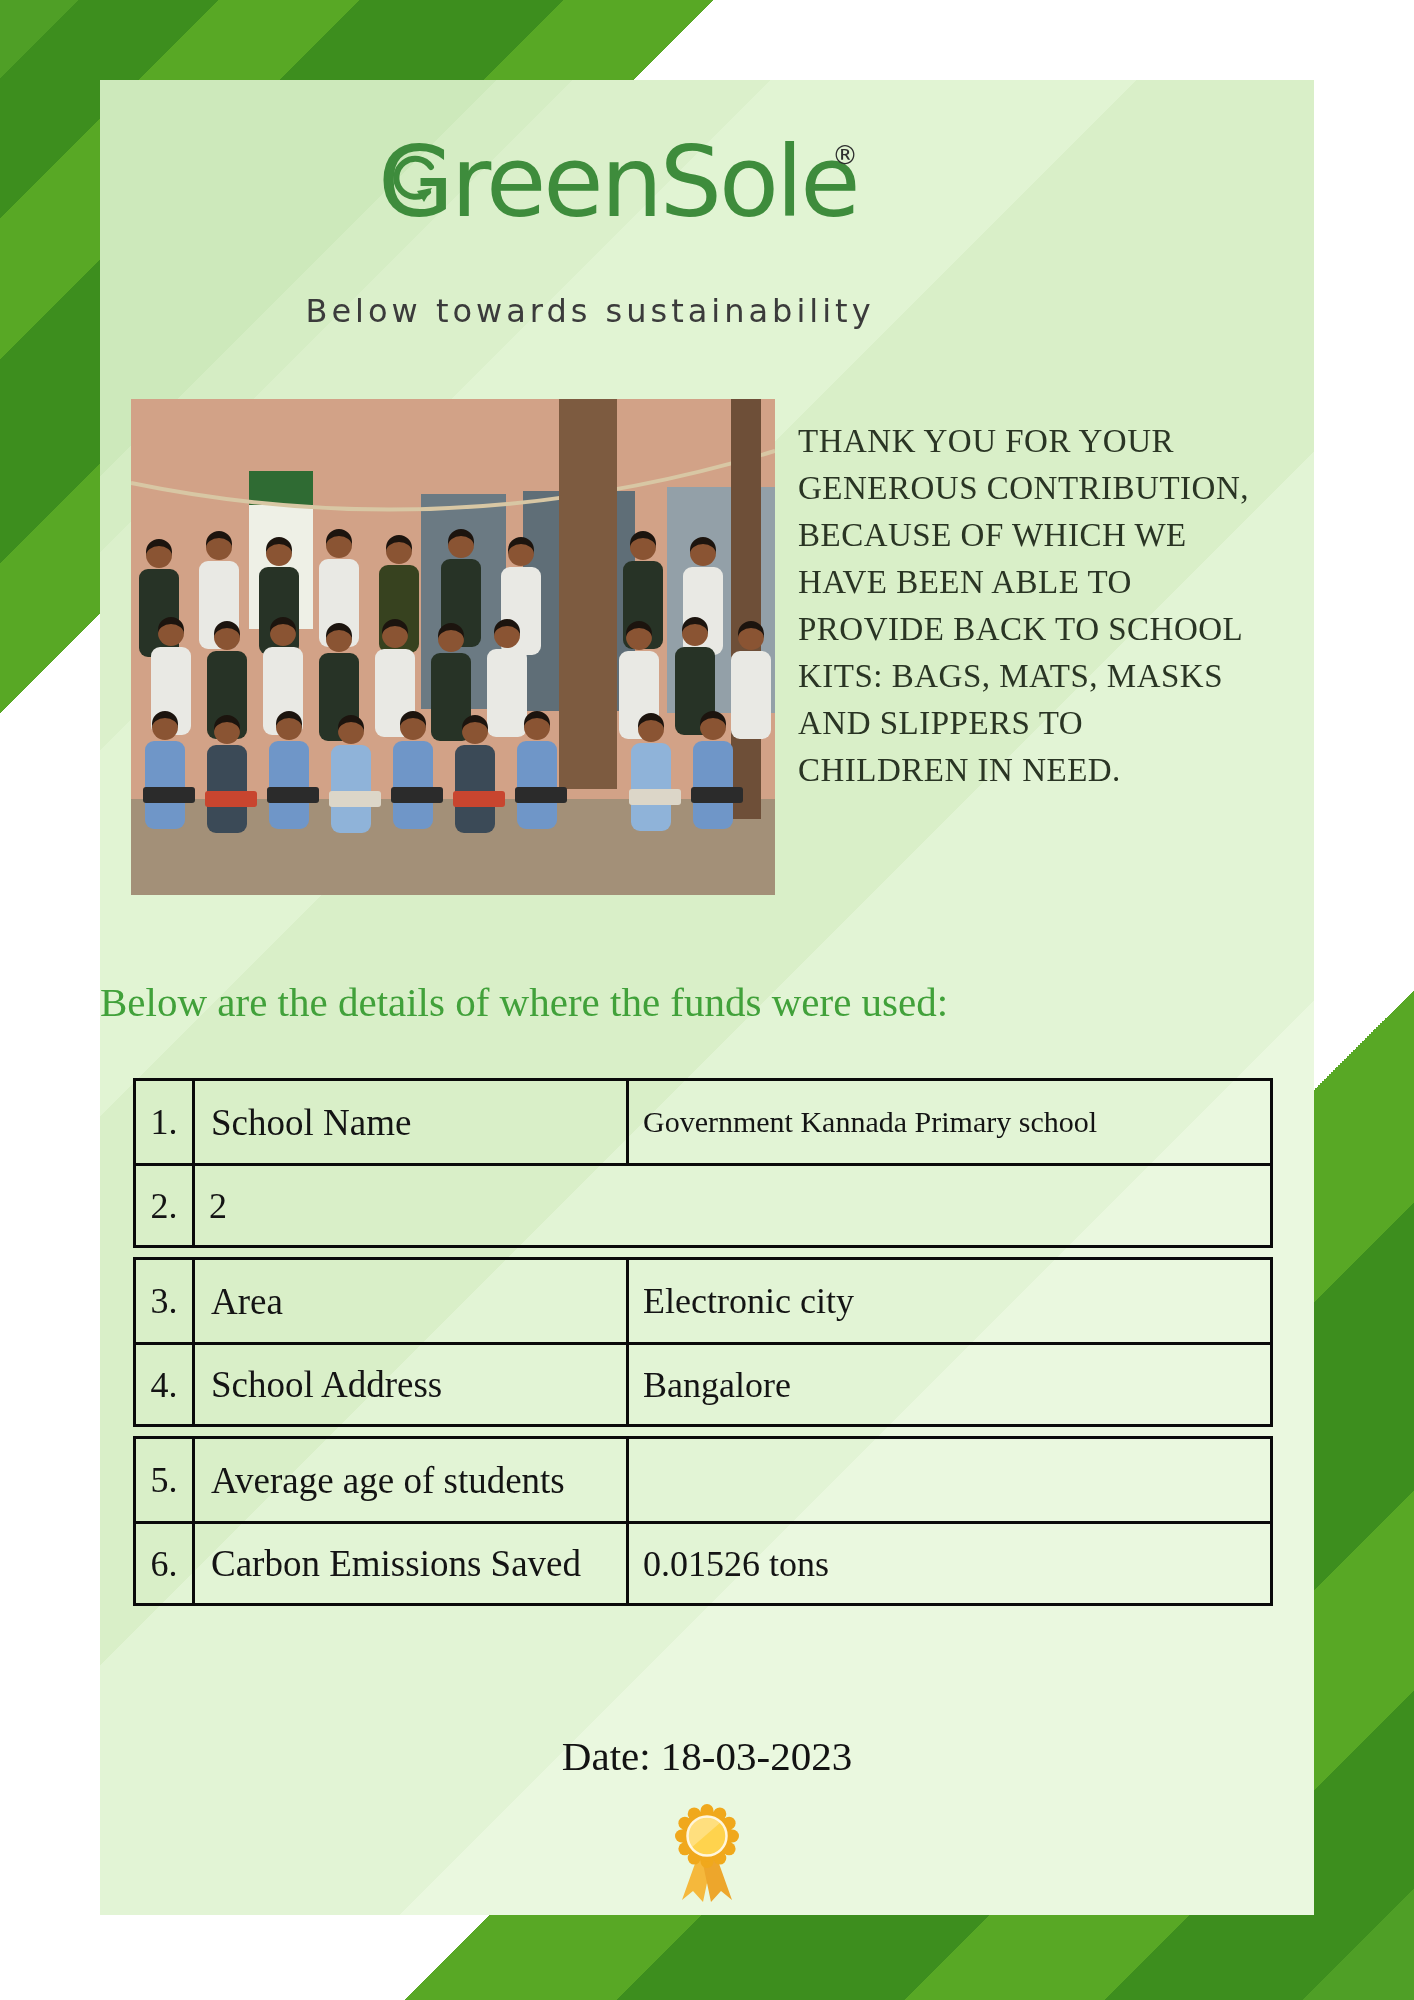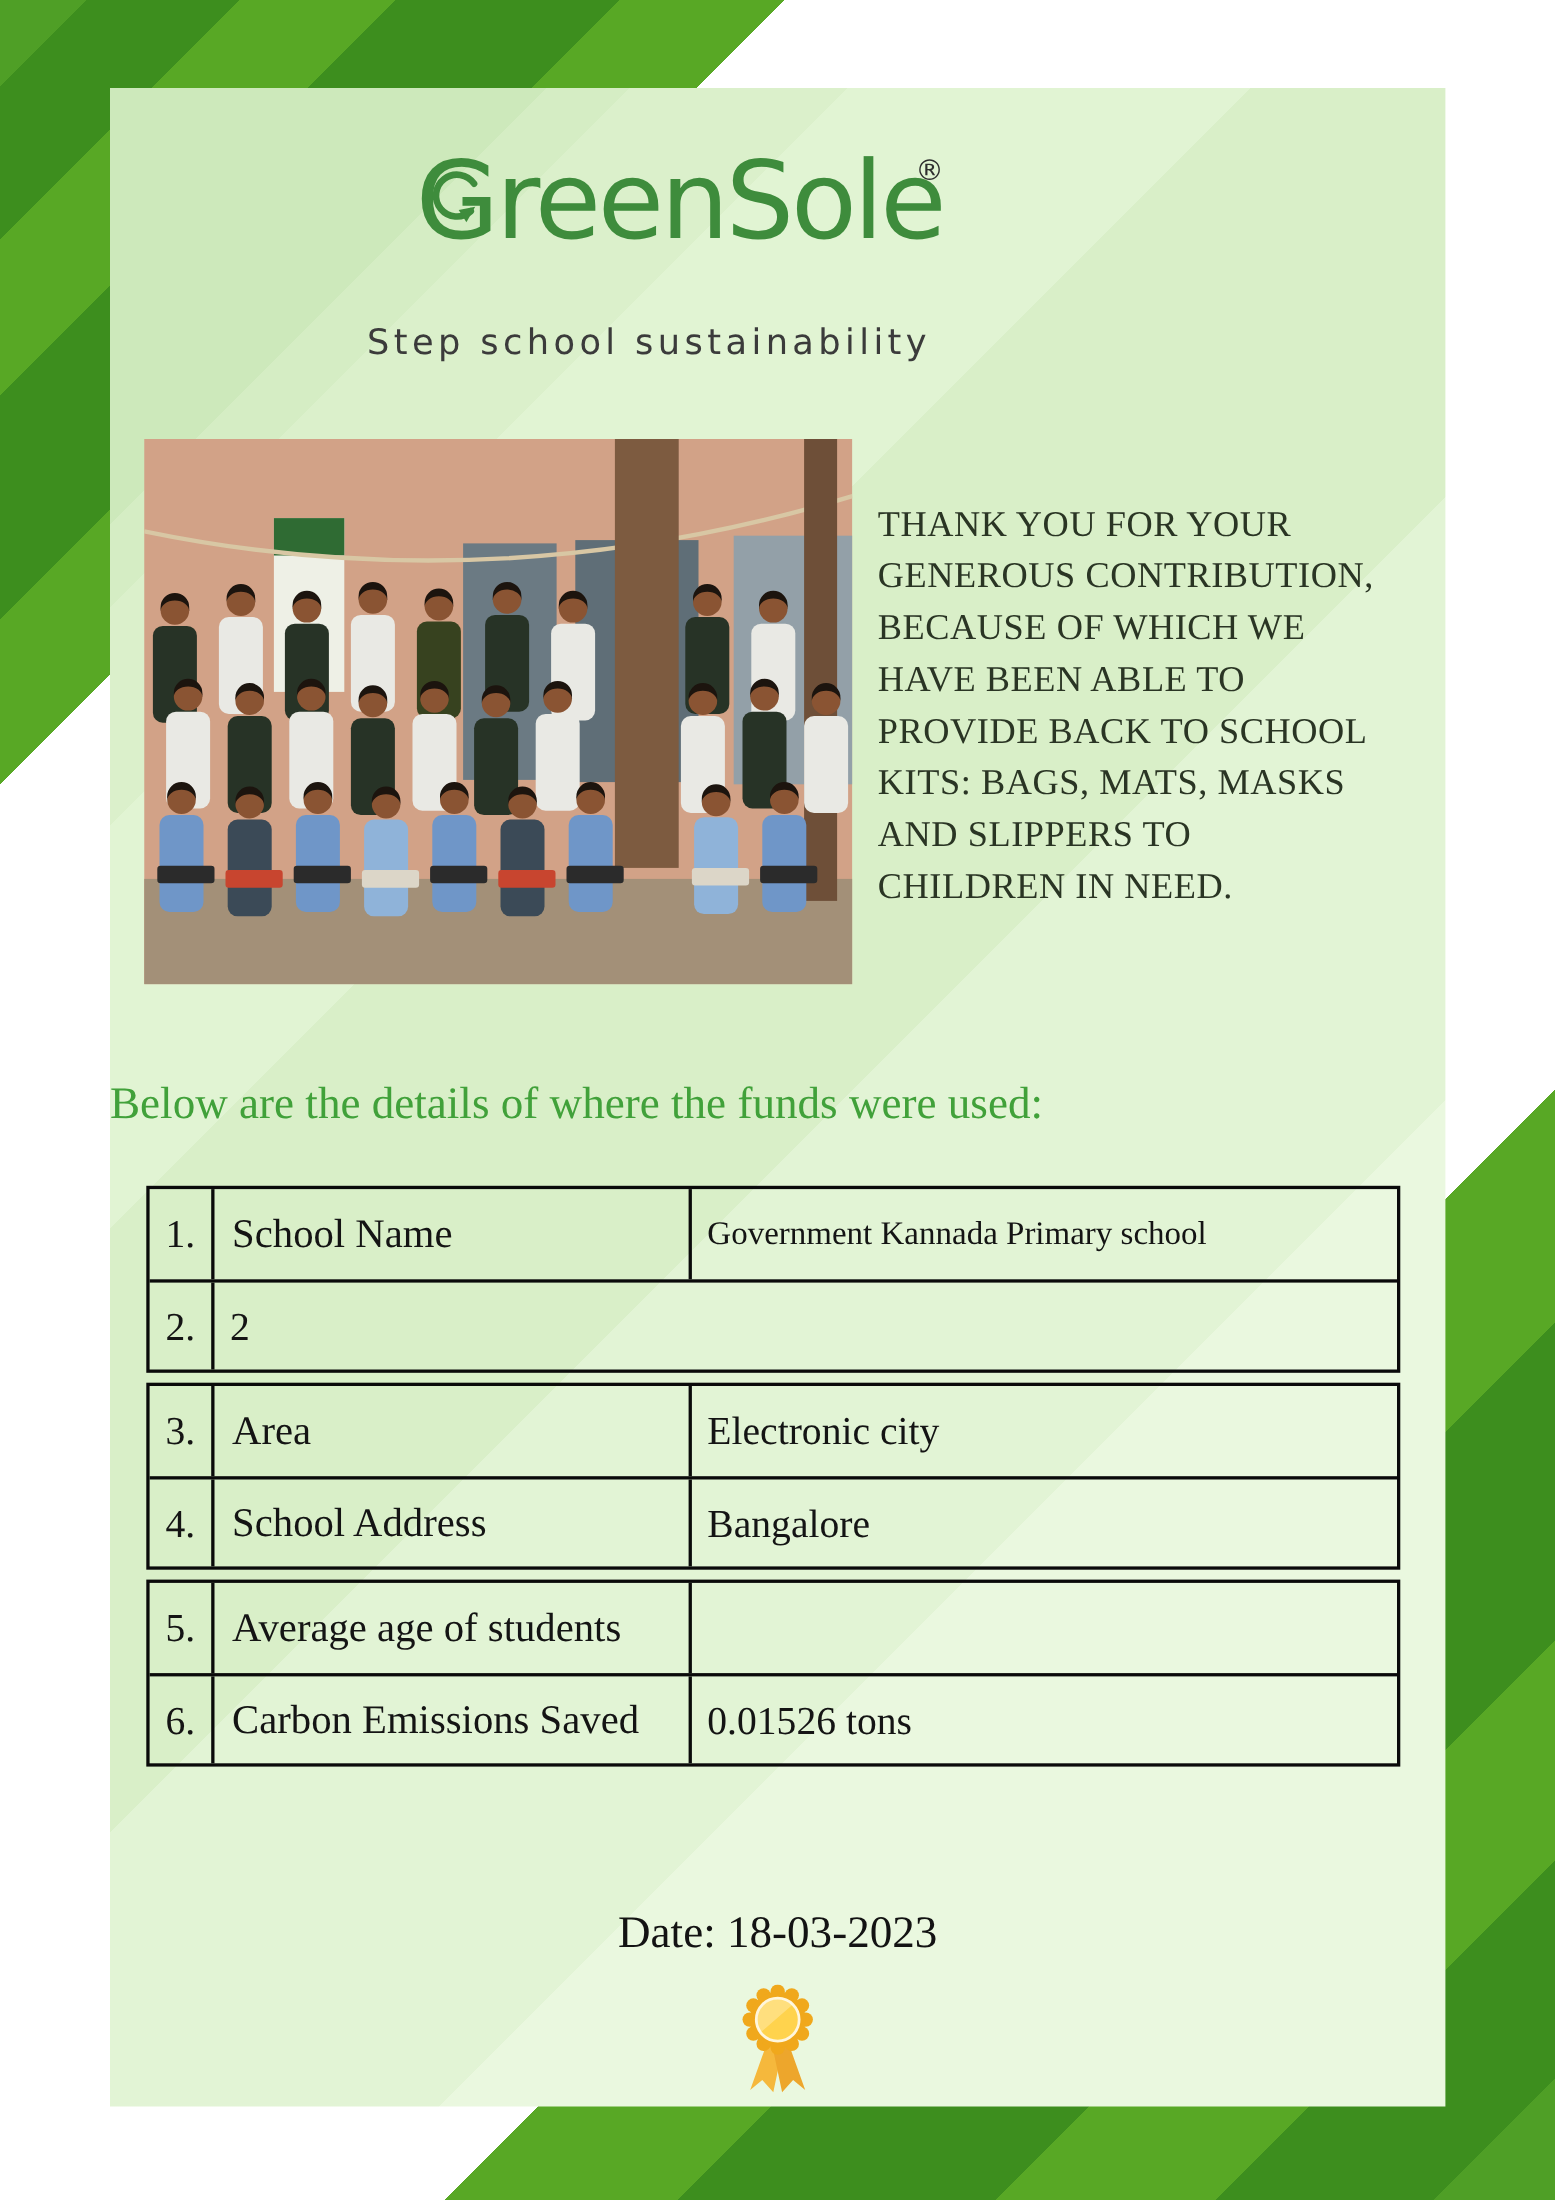--- a/index.html
+++ b/index.html
@@ -41,21 +41,21 @@
   .tagline { position:absolute; left:0; top:212px; width:980px; text-align:center;
     font-family:"DejaVu Sans", sans-serif; font-size:32px; letter-spacing:4px;
     color:#3b3b3b; }
 
   
   .photo { position:absolute; left:31px; top:319px; width:644px; height:496px;
     overflow:hidden; }
 
   
   .thanks { position:absolute; left:698px; top:338px; width:452px;
-    font-size:33px; line-height:47px; color:#2a3524; letter-spacing:0.5px;margin-top:36px; }
+    font-size:33px; line-height:47px; color:#2a3524; letter-spacing:0.5px; }
 
   
   .heading { position:absolute; left:0; top:898px; width:1214px; 
     font-size:41px; color:#41a13a; }
 
   
   .tables { position:absolute; left:33px; top:998px; width:1140px; }
   .tgroup { border:3px solid #0a0a0a; margin-bottom:9px; }
   .trow { display:flex; height:82px; align-items:stretch; }
   .trow + .trow { border-top:3px solid #0a0a0a; }
@@ -81,21 +81,21 @@
 <div class="panel">
 
   <svg class="logo-svg" width="540" height="115" viewBox="0 0 540 115">
     <text x="8" y="86" font-family="DejaVu Sans, sans-serif" font-size="98" letter-spacing="-3" fill="#3e8c3c">GreenSole</text>
     <g>
       <path d="M 61 37 A 19 19 0 1 0 58 62" fill="none" stroke="#3e8c3c" stroke-width="6" stroke-linecap="round"></path>
       <polygon points="47,61 62,58 54,72" fill="#3e8c3c"></polygon>
     </g>
     <text x="462" y="34" font-family="DejaVu Sans, sans-serif" font-size="26" fill="#2e2e2e">®</text>
   </svg>
-  <div class="tagline">Step school sustainability</div>
+  <div class="tagline">Below towards sustainability</div>
 
   <div class="photo">
     <svg width="644" height="496" viewBox="0 0 644 496">
       <defs>
         <g id="person">
           <rect x="-20" y="12" width="40" height="88" rx="9" fill="currentColor"></rect>
           <circle cx="0" cy="-2" r="13" fill="#8a5433"></circle>
           <path d="M -13 -5 A 13 13 0 0 1 13 -5 L 13 -1 A 13 10 0 0 0 -13 -1 Z" fill="#1c140e"></path>
         </g>
       </defs>

